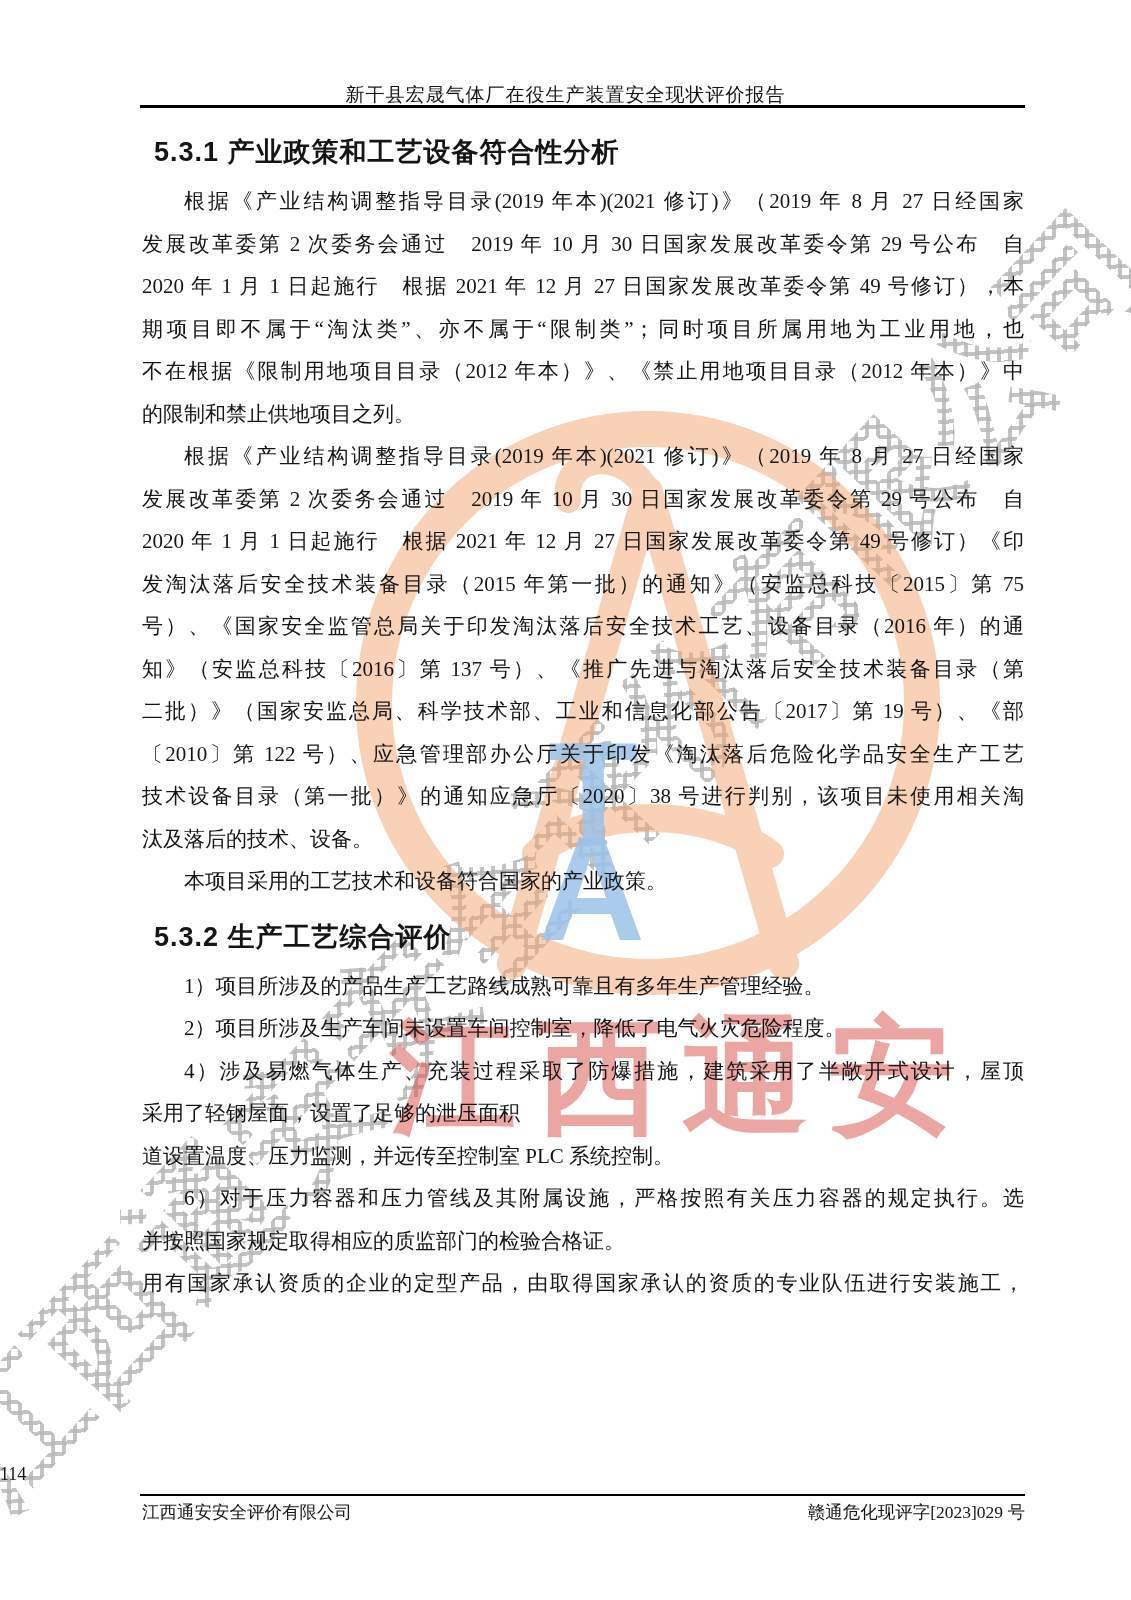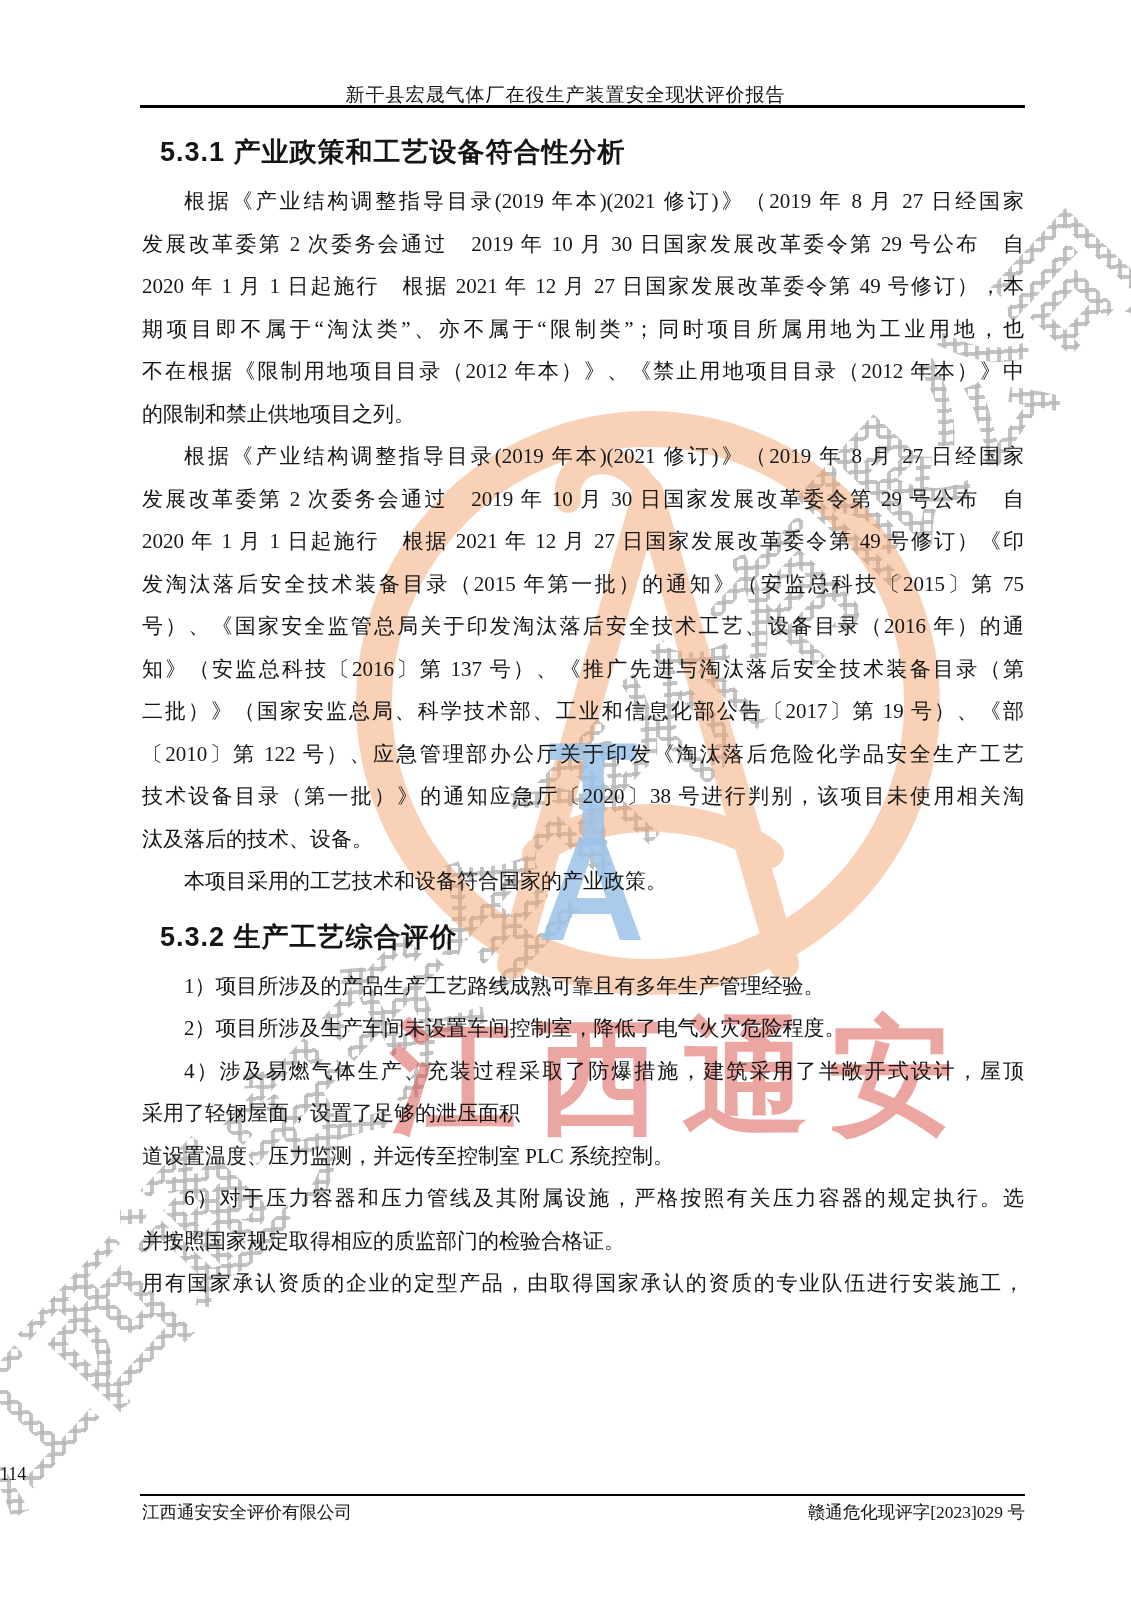--- a/index.html
+++ b/index.html
@@ -34,21 +34,21 @@
   
   .content-layer{position:absolute;inset:0;z-index:1;}
   .header-title{
     position:absolute;top:82px;left:0;width:100%;text-align:center;
     font-size:19px;letter-spacing:1px;font-family:Liberation Serif, serif;
   }
   .header-rule{position:absolute;top:105px;left:140px;width:885px;height:3px;background:#000;}
   .doc-body{position:absolute;top:118px;left:142px;width:882px;}
   .sec-heading{
     font-family:"Liberation Sans","DejaVu Sans",sans-serif;font-weight:bold;
-    font-size:27px;line-height:40px;margin:14px 0 8px 18px;letter-spacing:1px;
+    font-size:27px;line-height:40px;margin:14px 0 8px 12px;letter-spacing:1px;
   }
   .line{font-size:21px;line-height:42.5px;}
   .line.indent{text-indent:2em;}
   .line.full{text-align:justify;text-align-last:justify;}
   .page-number{
     position:absolute;top:1464px;left:0;width:100%;text-align:left;font-size:18px;
   }
   .footer-rule{position:absolute;top:1494px;left:140px;width:885px;height:2px;background:#000;}
   .footer{
     position:absolute;top:1500px;left:142px;width:883px;

